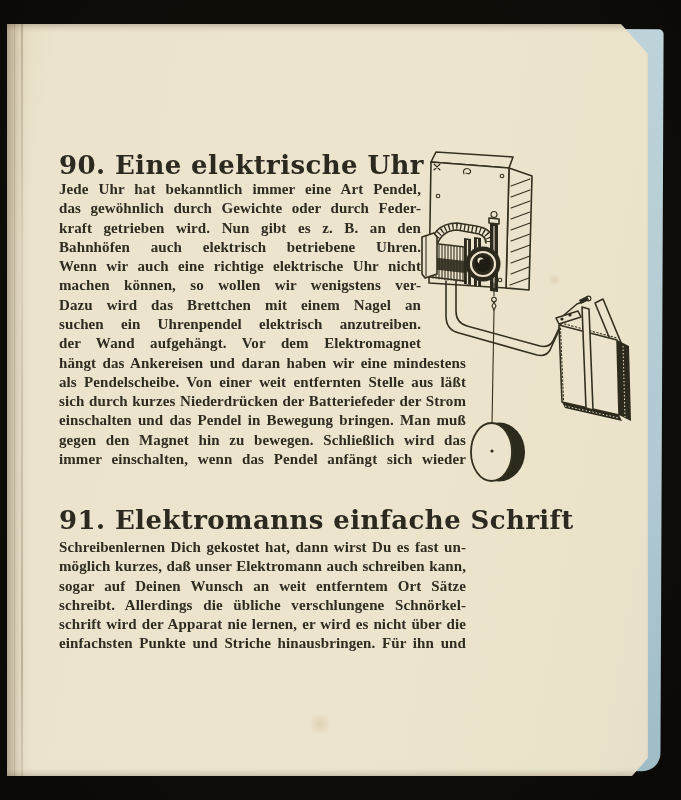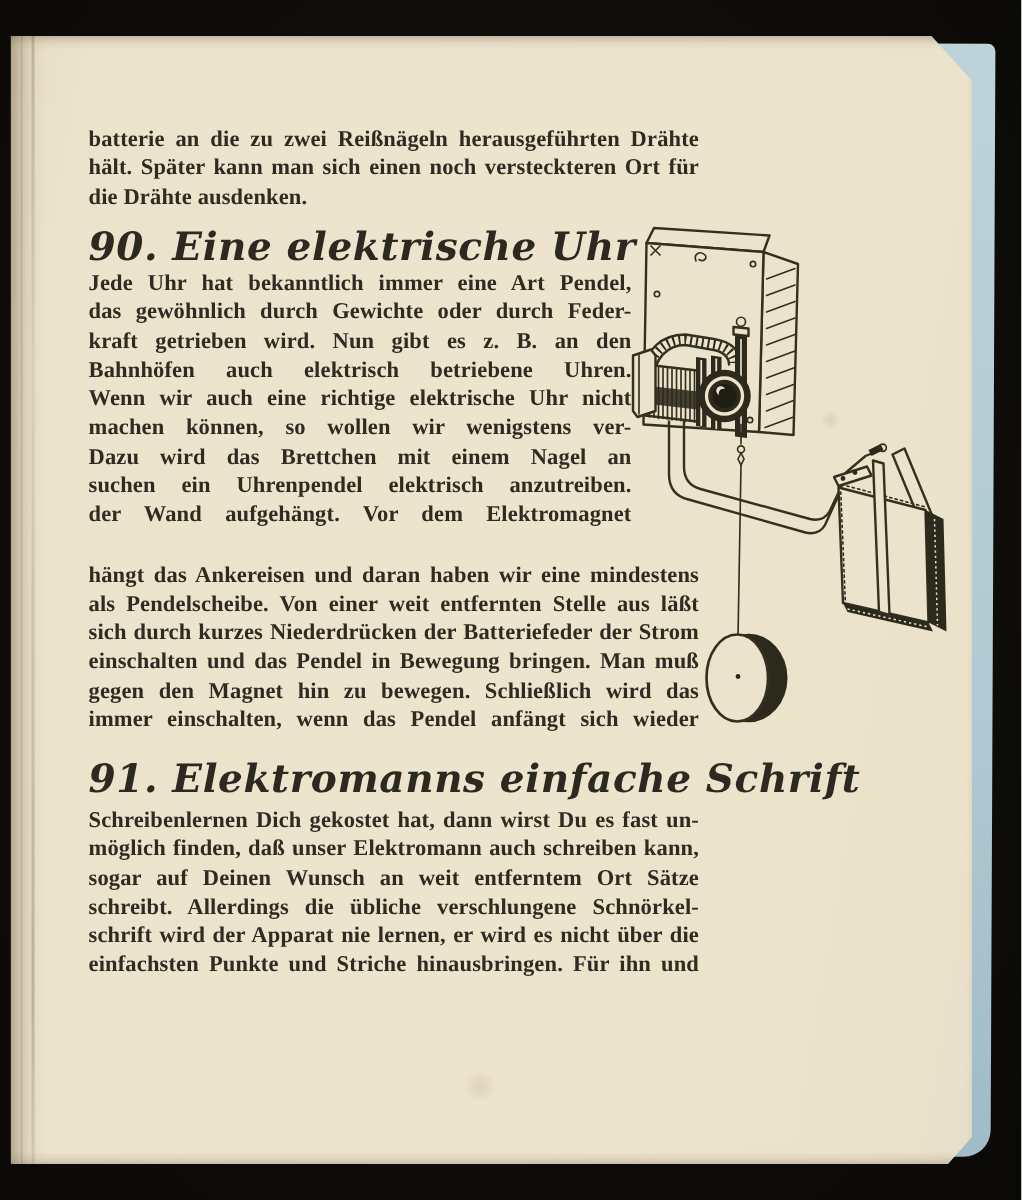--- a/index.html
+++ b/index.html
@@ -13,72 +13,67 @@
     background:linear-gradient(100deg,#e6dcc3 0%,#ece3cc 7%,#ede4cd 55%,#ebe2ca 93%,#e7decb 100%);
     clip-path:polygon(0 0, 614px 0, 641px 30px, 641px 734px, 625px 752px, 0 752px);
     box-shadow:inset 16px 0 18px -12px rgba(70,50,25,.45), inset 0 6px 9px -7px rgba(60,45,20,.5), inset 0 -6px 9px -7px rgba(60,45,20,.4);}
   .crease{position:absolute;left:14px;top:0;width:2px;height:100%;
     background:linear-gradient(180deg,rgba(90,70,40,.25),rgba(90,70,40,.08) 30%,rgba(90,70,40,.28) 85%,rgba(90,70,40,.12));}
   .crease2{position:absolute;left:7px;top:0;width:1px;height:100%;background:rgba(90,70,40,.18);}
   .spot{position:absolute;border-radius:50%;background:radial-gradient(circle,rgba(150,115,55,.16),rgba(150,115,55,0) 70%);}
   .textcol{position:absolute;font-weight:700;font-size:15px;color:#2e2b21;letter-spacing:.1px;}
   .jline{text-align:justify;text-align-last:justify;height:19.3px;line-height:19.3px;overflow:hidden;white-space:normal;}
   .jline.last{text-align-last:left;}
-  .heading{position:absolute;font-family:"DejaVu Serif", serif;font-style:italic;font-weight:700;
+  .heading{position:absolute;font-family:"DejaVu Serif", serif;font-weight:700;
     font-size:26px;line-height:30px;color:#2c2920;letter-spacing:.4px;white-space:nowrap;}
   .pagenum{position:absolute;font-weight:700;font-size:16px;color:#2e2b21;text-align:right;}
   .figure{position:absolute;left:405px;top:124px;}
   svg .ln{stroke:#34301f;stroke-width:1.6;fill:none;stroke-linecap:round;stroke-linejoin:round;}
   svg .paper{fill:#ece3cc;stroke:#34301f;stroke-width:1.6;stroke-linejoin:round;}
   svg .dark{fill:#2c2a1d;stroke:none;}
   svg .thin{stroke:#34301f;stroke-width:1.1;fill:none;stroke-linecap:round;}
 </style>
 </head>
 <body>
 
 <div class="stage">
   <div class="cover-edge"></div>
 
   <div class="page">
     <div class="crease"></div>
     <div class="crease2"></div>
     <div class="spot" style="left:300px;top:690px;width:26px;height:20px;"></div>
     <div class="spot" style="left:540px;top:250px;width:14px;height:12px;"></div>
 
-    <div class="textcol" style="left:52px;top:60px;width:407px;">
-        <div class="jline">batterie an die zu zwei Reißnägeln herausgeführten Drähte</div>
-        <div class="jline">hält. Später kann man sich einen noch versteckteren Ort für</div>
-        <div class="jline last">die Drähte ausdenken.</div>
-      </div>
 
     <div class="heading" style="left:52px;top:126px;">90. Eine elektrische Uhr</div>
     <div class="textcol" style="left:52px;top:156px;width:362px;">
         <div class="jline">Jede Uhr hat bekanntlich immer eine Art Pendel,</div>
         <div class="jline">das gewöhnlich durch Gewichte oder durch Feder-</div>
         <div class="jline">kraft getrieben wird. Nun gibt es z. B. an den</div>
         <div class="jline">Bahnhöfen auch elektrisch betriebene Uhren.</div>
         <div class="jline">Wenn wir auch eine richtige elektrische Uhr nicht</div>
         <div class="jline">machen können, so wollen wir wenigstens ver-</div>
         <div class="jline">Dazu wird das Brettchen mit einem Nagel an</div>
         <div class="jline">suchen ein Uhrenpendel elektrisch anzutreiben.</div>
         <div class="jline">der Wand aufgehängt. Vor dem Elektromagnet</div>
       </div>
-    <div class="textcol" style="left:52px;top:329.5px;width:407px;margin-top:21px;">
+    <div class="textcol" style="left:52px;top:329.5px;width:407px;">
         <div class="jline">hängt das Ankereisen und daran haben wir eine mindestens</div>
         <div class="jline">als Pendelscheibe. Von einer weit entfernten Stelle aus läßt</div>
         <div class="jline">sich durch kurzes Niederdrücken der Batteriefeder der Strom</div>
         <div class="jline">einschalten und das Pendel in Bewegung bringen. Man muß</div>
         <div class="jline">gegen den Magnet hin zu bewegen. Schließlich wird das</div>
         <div class="jline">immer einschalten, wenn das Pendel anfängt sich wieder</div>
       </div>
 
     <div class="heading" style="left:52px;top:481px;">91. Elektromanns einfache Schrift</div>
     <div class="textcol" style="left:52px;top:514px;width:407px;">
         <div class="jline">Schreibenlernen Dich gekostet hat, dann wirst Du es fast un-</div>
-        <div class="jline">möglich finden, daß unser Elektromann auch schreiben kann,</div>
+        <div class="jline">möglich kurzes, daß unser Elektromann auch schreiben kann,</div>
         <div class="jline">sogar auf Deinen Wunsch an weit entferntem Ort Sätze</div>
         <div class="jline">schreibt. Allerdings die übliche verschlungene Schnörkel-</div>
         <div class="jline">schrift wird der Apparat nie lernen, er wird es nicht über die</div>
         <div class="jline">einfachsten Punkte und Striche hinausbringen. Für ihn und</div>
       </div>
 
 
     <svg class="figure" width="240" height="392" viewBox="0 0 240 392">
 
       <g>

